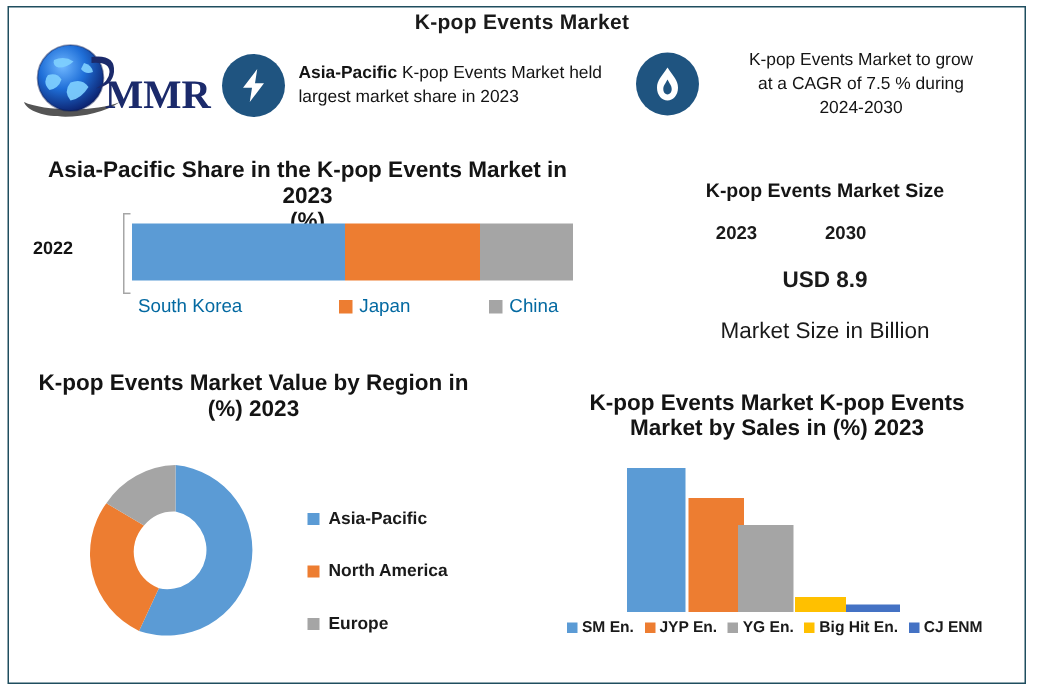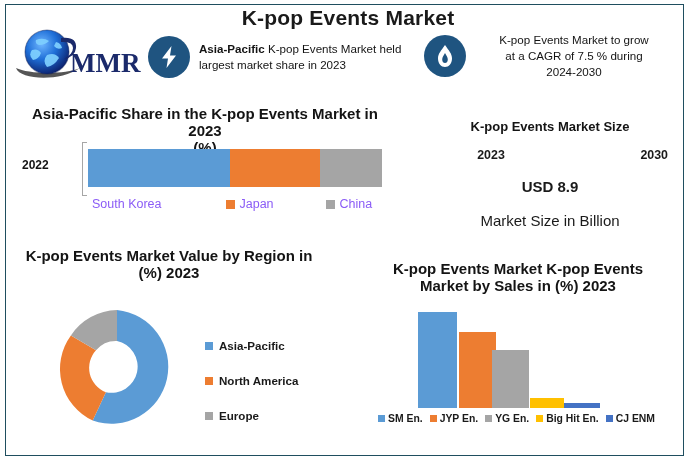--- a/index.html
+++ b/index.html
@@ -9,21 +9,21 @@
     color:#1a1a1a;
   }
   .frame{
     position:absolute;left:5px;top:4px;width:679px;height:452px;
     border:1.5px solid #1f4e5f;box-sizing:border-box;background:#fff;
   }
 
   
   .page-title{
     position:absolute;left:0;top:6px;width:696px;text-align:center;
-    font-size:21px;font-weight:bold;letter-spacing:.2px;color:#1a1a1a;
+    font-size:14px;font-weight:bold;letter-spacing:.2px;color:#1a1a1a;
   }
 
   
   .logo{position:absolute;left:14px;top:28px;width:128px;height:52px;}
   .logo svg{display:block;}
 
   
   .callout{position:absolute;display:flex;align-items:center;}
   .callout .badge{
     width:42px;height:42px;border-radius:50%;
@@ -54,36 +54,36 @@
   .stack-axis{
     position:absolute;left:60px;top:0px;width:4px;height:52px;
     border-left:1px solid #a6a6a6;border-top:1px solid #a6a6a6;border-bottom:1px solid #a6a6a6;
   }
   .stack-bar{
     position:absolute;left:66px;top:7px;height:38px;width:294px;display:flex;
   }
   .stack-seg{height:100%;}
   .stack-legend{
     position:absolute;left:30px;top:197px;width:350px;
-    display:flex;align-items:center;font-size:12.5px;color:#8b5cf6;
+    display:flex;align-items:center;font-size:12.5px;color:#0369a1;
   }
   .stack-legend .li{display:flex;align-items:center;}
   .stack-legend .sw{width:9px;height:9px;margin-right:5px;}
   .li-sk{margin-left:62px;}
   .li-jp{margin-left:64px;}
   .li-cn{margin-left:52px;}
 
   
   #msize-title{left:420px;top:118px;width:260px;font-size:13px;}
   .msize-years{
     position:absolute;left:420px;top:148px;width:260px;
     display:flex;justify-content:center;font-size:12.4px;font-weight:bold;
   }
   .msize-years span:first-child{width:118px;text-align:center;}
-  .msize-years span:last-child{width:118px;text-align:right;}
+  .msize-years span:last-child{width:118px;text-align:left;}
   .msize-vals{
     position:absolute;left:420px;top:178px;width:260px;
     display:flex;justify-content:center;font-size:15px;font-weight:bold;
   }
   .msize-vals span:first-child{width:118px;text-align:center;}
   .msize-vals span:last-child{width:118px;text-align:center;}
   .msize-note{
     position:absolute;left:420px;top:212px;width:260px;text-align:center;
     font-size:15px;color:#1a1a1a;
   }

